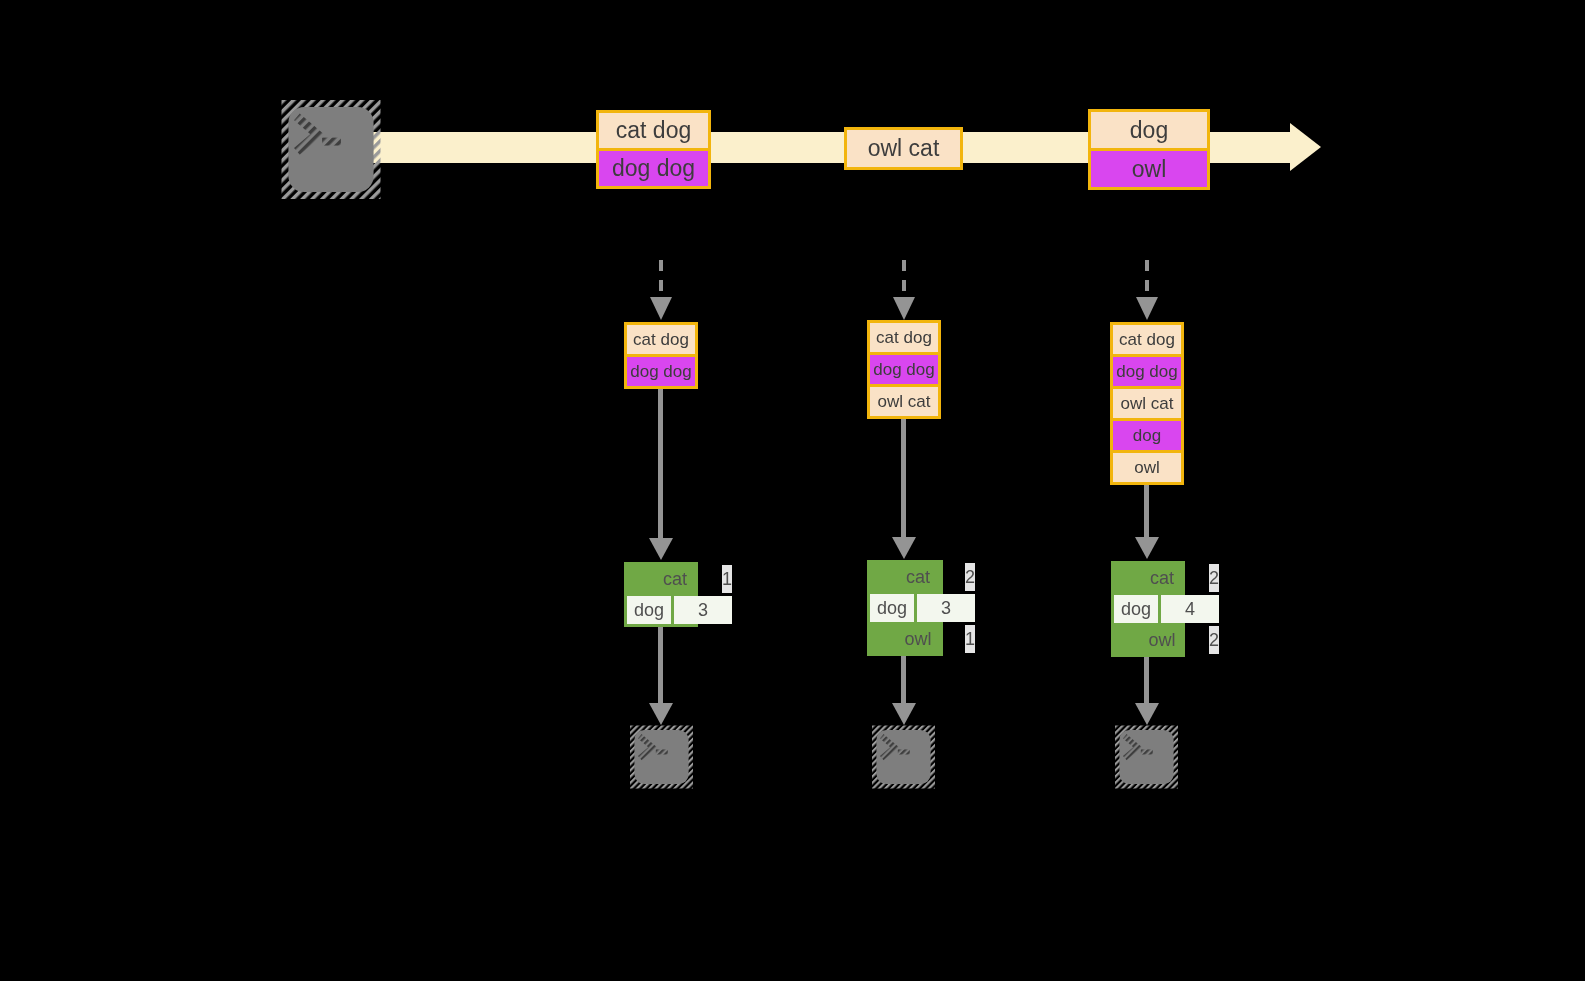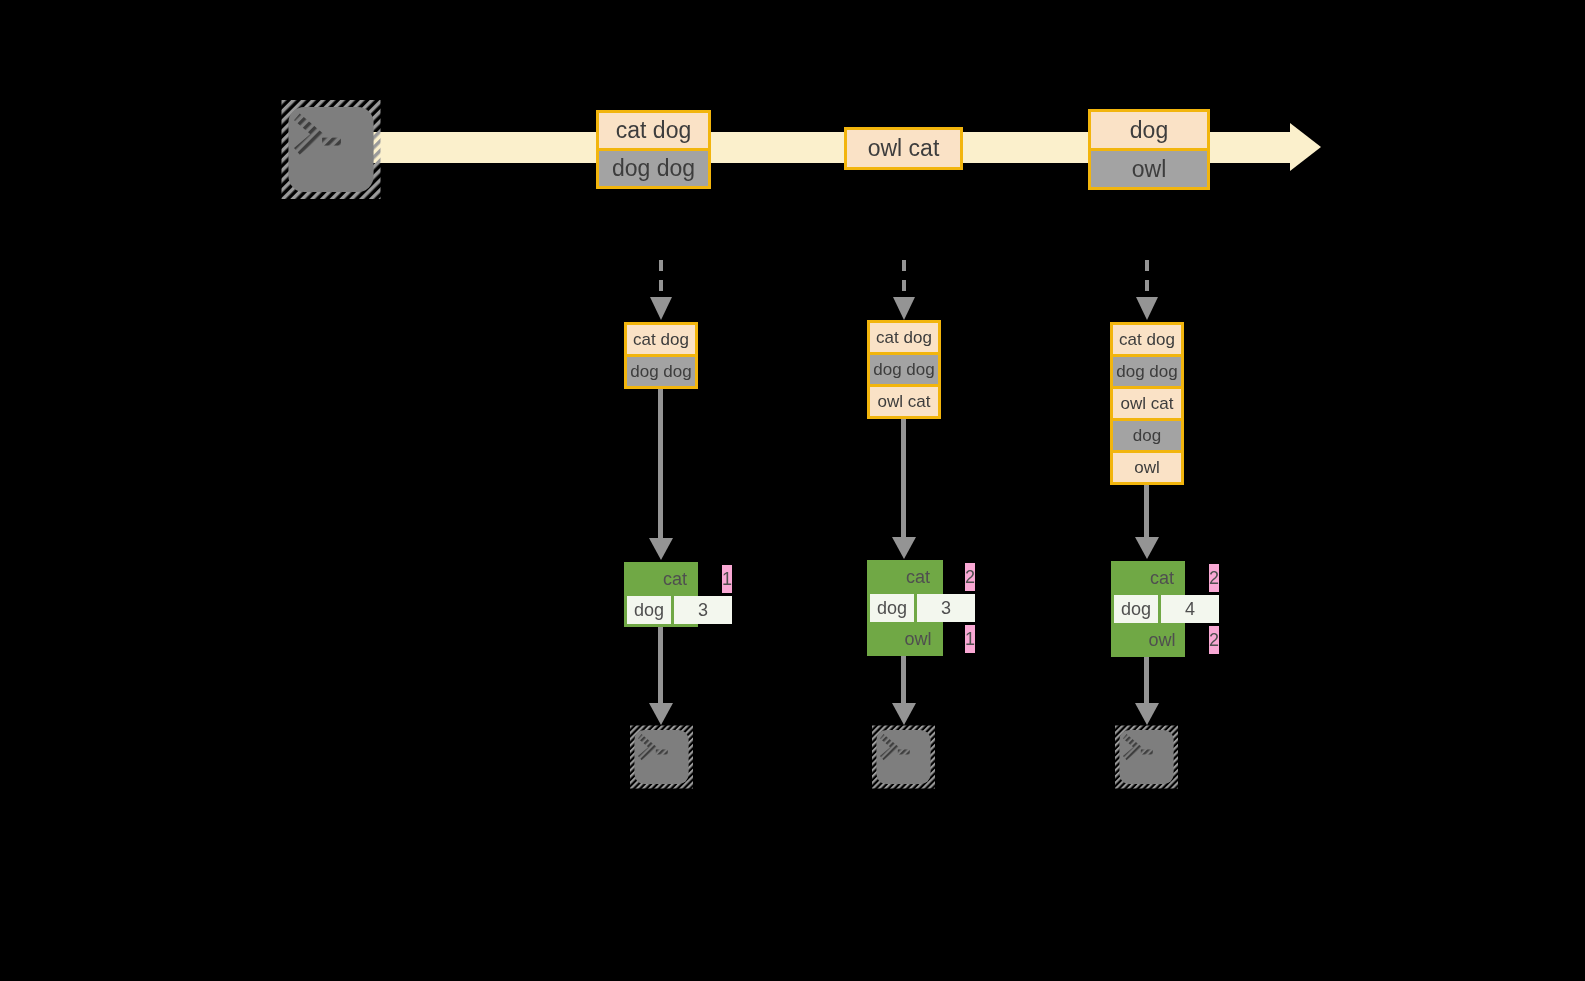--- a/index.html
+++ b/index.html
@@ -12,21 +12,21 @@
   
   .stream-band { position:absolute; left:372px; top:132px; width:918px; height:31px; background:#fbf0cc; }
   .stream-head { position:absolute; left:1290px; top:123px; width:0; height:0;
     border-top:24px solid transparent; border-bottom:24px solid transparent; border-left:31px solid #fbf0cc; }
 
   
   .obox { position:absolute; border:3px solid #f2b50d; background:#f2b50d; display:flex; flex-direction:column; z-index:3; }
   .orow { display:flex; align-items:center; justify-content:center; color:#3d3d3d; width:100%; }
   .orow + .orow { margin-top:3px; }
   .orow.dark  { background:#fae2c6; }
-  .orow.light { background:#a3a3a3; }
+  .orow.light { background:#d946ef; }
 
   .batch .orow { height:35px; font-size:23px; }
   .batch0 { left:596px; top:110px; width:115px; }
   .batch1 { left:844px; top:127px; width:119px; }
   .batch1 .orow { height:37px; }
   .batch2 { left:1088px; top:109px; width:122px; }
   .batch2 .orow { height:36px; }
 
   .input .orow { height:29px; font-size:17px; }
   .input0 { left:624px;  top:322px; width:74px; }
@@ -46,21 +46,21 @@
 
   
   .query-label { position:absolute; left:695px; top:462px; width:428px; height:46px; background:#ffffff; z-index:1;
     display:flex; align-items:center; justify-content:center;
     font-size:37px; font-weight:300; color:#262626; letter-spacing:0.5px; }
 
   
   .gtable { position:absolute; border:3px solid #70a845; background:#70a845; display:grid;
     grid-template-columns:44px 1fr; gap:3px; z-index:3; }
   .gcell { height:28px; display:flex; align-items:center; justify-content:center; font-size:18px; color:#4f4f4f; }
-  .gcell.dark  { background:#f9a8d4;margin-left:48px; }
+  .gcell.dark  { background:#e5e5e5;margin-left:48px; }
   .gcell.light { background:#f3f7ee; }
   .result0 { left:624px;  top:562px; width:74px; }
   .result1 { left:867px;  top:560px; width:76px; }
   .result2 { left:1111px; top:561px; width:74px; }
 
   
   .term { position:absolute; z-index:3; }
   .term-src  { left:281px; top:100px; width:100px; height:99px; }
   .sink0 { left:630px;  top:725px; width:63px; height:64px; }
   .sink1 { left:872px;  top:725px; width:63px; height:64px; }

